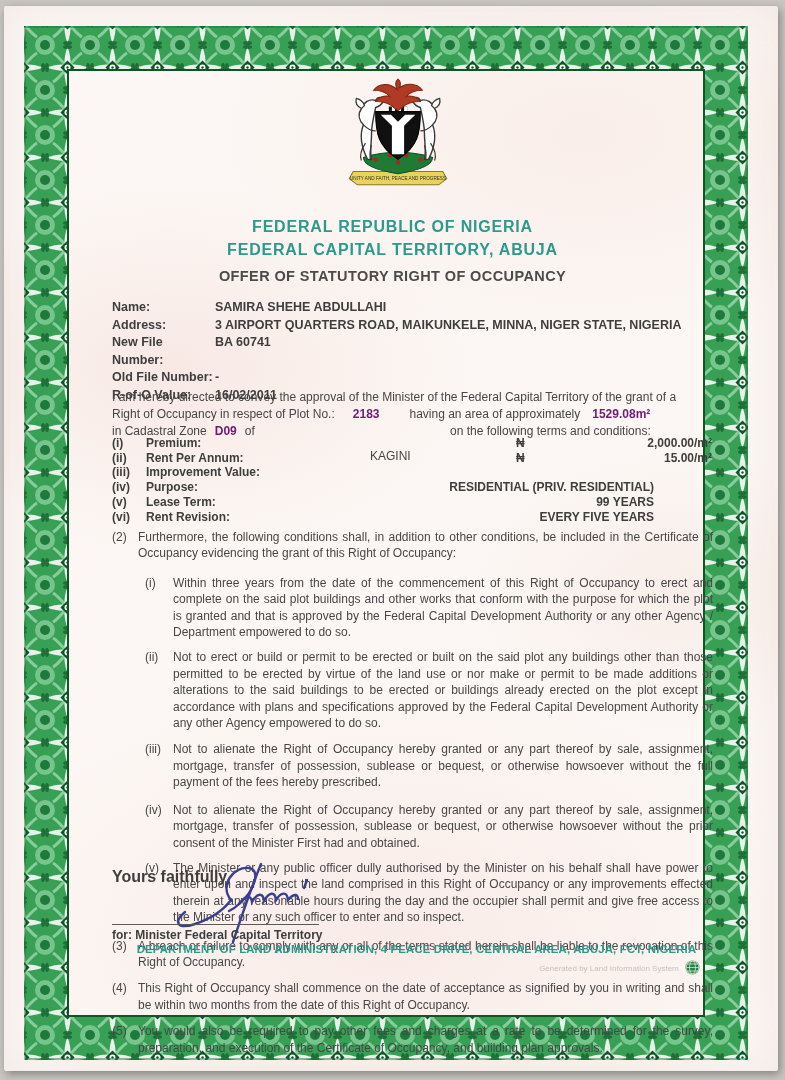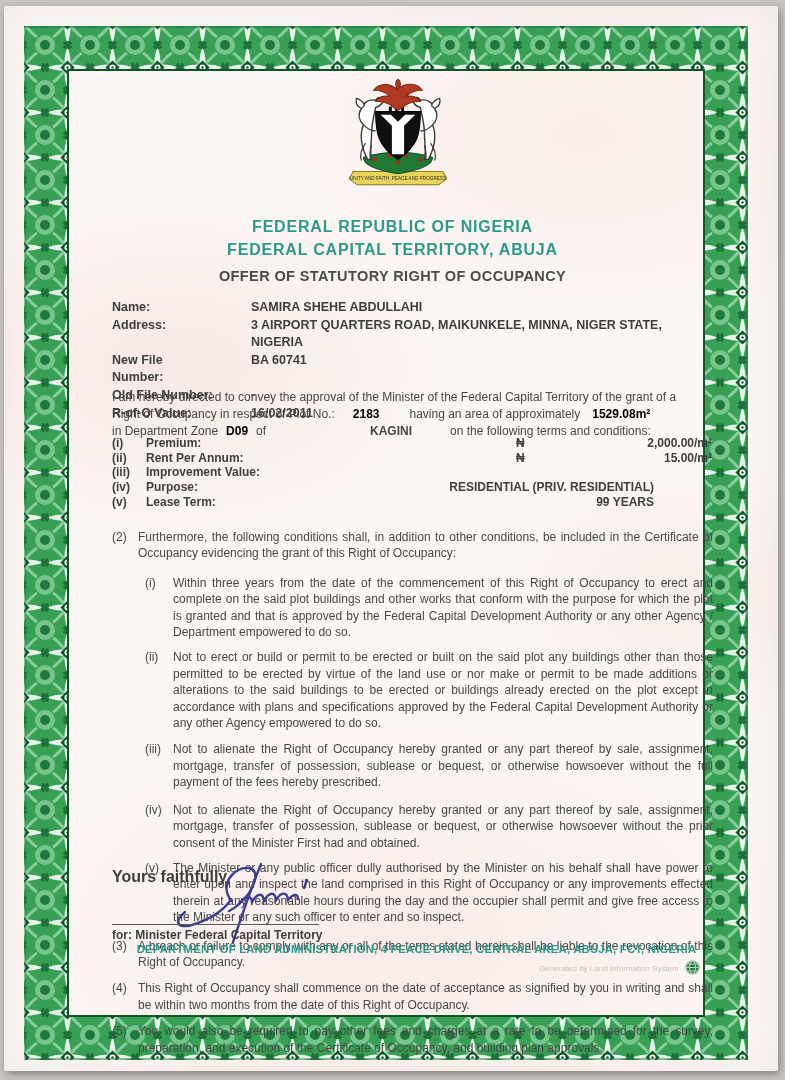--- a/index.html
+++ b/index.html
@@ -25,30 +25,30 @@
   
   .coa { position:absolute; left:337px; top:74px; width:122px; height:122px; }
 
   
   .sec-titles { position:absolute; left:0; top:215px; width:785px; text-align:center; }
   .title-teal { font-size:16px; font-weight:bold; letter-spacing:.8px; color:#2b9a8c; line-height:23px; }
   .subtitle { font-size:14.5px; font-weight:bold; letter-spacing:.4px; color:#4b4b4b; margin-top:7px; }
 
   
   .sec-recipient { position:absolute; left:112px; top:299px; width:605px; font-size:12.5px; font-weight:bold; color:#3e3e3e; }
-  .r-row { display:grid; grid-template-columns:103px 1fr; line-height:17.6px;gap:36px; }
+  .r-row { display:grid; grid-template-columns:103px 1fr; line-height:17.6px; }
 
   
   .sec-grant { position:absolute; left:112px; top:389px; width:600px; font-size:12px; color:#464646; }
   .gline { line-height:17px; white-space:nowrap; }
-  .gline b { color:#000000; }
+  .gline b { color:#701a75; }
   .sp18 { display:inline-block; width:18px; } .sp30 { display:inline-block; width:30px; }
   .sp12 { display:inline-block; width:12px; } .sp8 { display:inline-block; width:8px; }
   .l3 { display:flex; }
-  .l3 .kag { position:absolute; left:258px; font-weight:bold; }
+  .l3 .kag { position:absolute; left:258px; font-weight:normal;margin-top:25px; }
   .l3 .tail { position:absolute; left:338px; }
 
   
   .sec-terms { position:absolute; left:112px; top:436px; width:600px; font-size:12px; font-weight:bold; color:#3e3e3e; }
   .t-row { display:grid; grid-template-columns:34px 266px 1fr; line-height:14.7px; }
   .t-right { position:relative; }
   .t-cur { position:absolute; left:104px; }
   .t-val-far { position:absolute; right:0; }
   .t-val-mid { position:absolute; right:58px; }
 
@@ -176,21 +176,21 @@
       <span>16/02/2011</span>
     </div>
   </div>
 
   <div class="sec-grant">
     <div class="gline">I am hereby directed to convey the approval of the Minister of the Federal Capital Territory of the grant of a</div>
     <div class="gline">
       <span>Right of Occupancy in respect of Plot No.:</span><span class="sp18"></span><b>2183</b><span class="sp30"></span><span>having an area of approximately</span><span class="sp12"></span><b>1529.08m²</b>
     </div>
     <div class="gline l3">
-      <span>in Department Zone</span>
+      <span>in Cadastral Zone</span>
         <span class="sp8"></span>
         <b>D09</b>
         <span class="sp8"></span>
         <span>of</span>
       <span class="kag">KAGINI</span>
       <span class="tail">on the following terms and conditions:</span>
     </div>
   </div>
 
   <div class="sec-terms">
@@ -219,20 +219,27 @@
       <span>Purpose:</span>
       <span class="t-right">
           <span class="t-val-mid">RESIDENTIAL (PRIV. RESIDENTIAL)</span>
         </span>
     </div>
     <div class="t-row">
       <span>(v)</span>
       <span>Lease Term:</span>
       <span class="t-right">
           <span class="t-val-mid">99  YEARS</span>
+        </span>
+    </div>
+    <div class="t-row">
+      <span>(vi)</span>
+      <span>Rent Revision:</span>
+      <span class="t-right">
+          <span class="t-val-mid">EVERY FIVE YEARS</span>
         </span>
     </div>
   </div>
 
   <div class="sec-body">
     <div class="clause">
       <span>(2)</span>
       <span>Furthermore, the following conditions shall, in addition to other conditions, be included in the Certificate of Occupancy evidencing the grant of this Right of Occupancy:</span>
     </div>
     <div class="gap14"></div>

